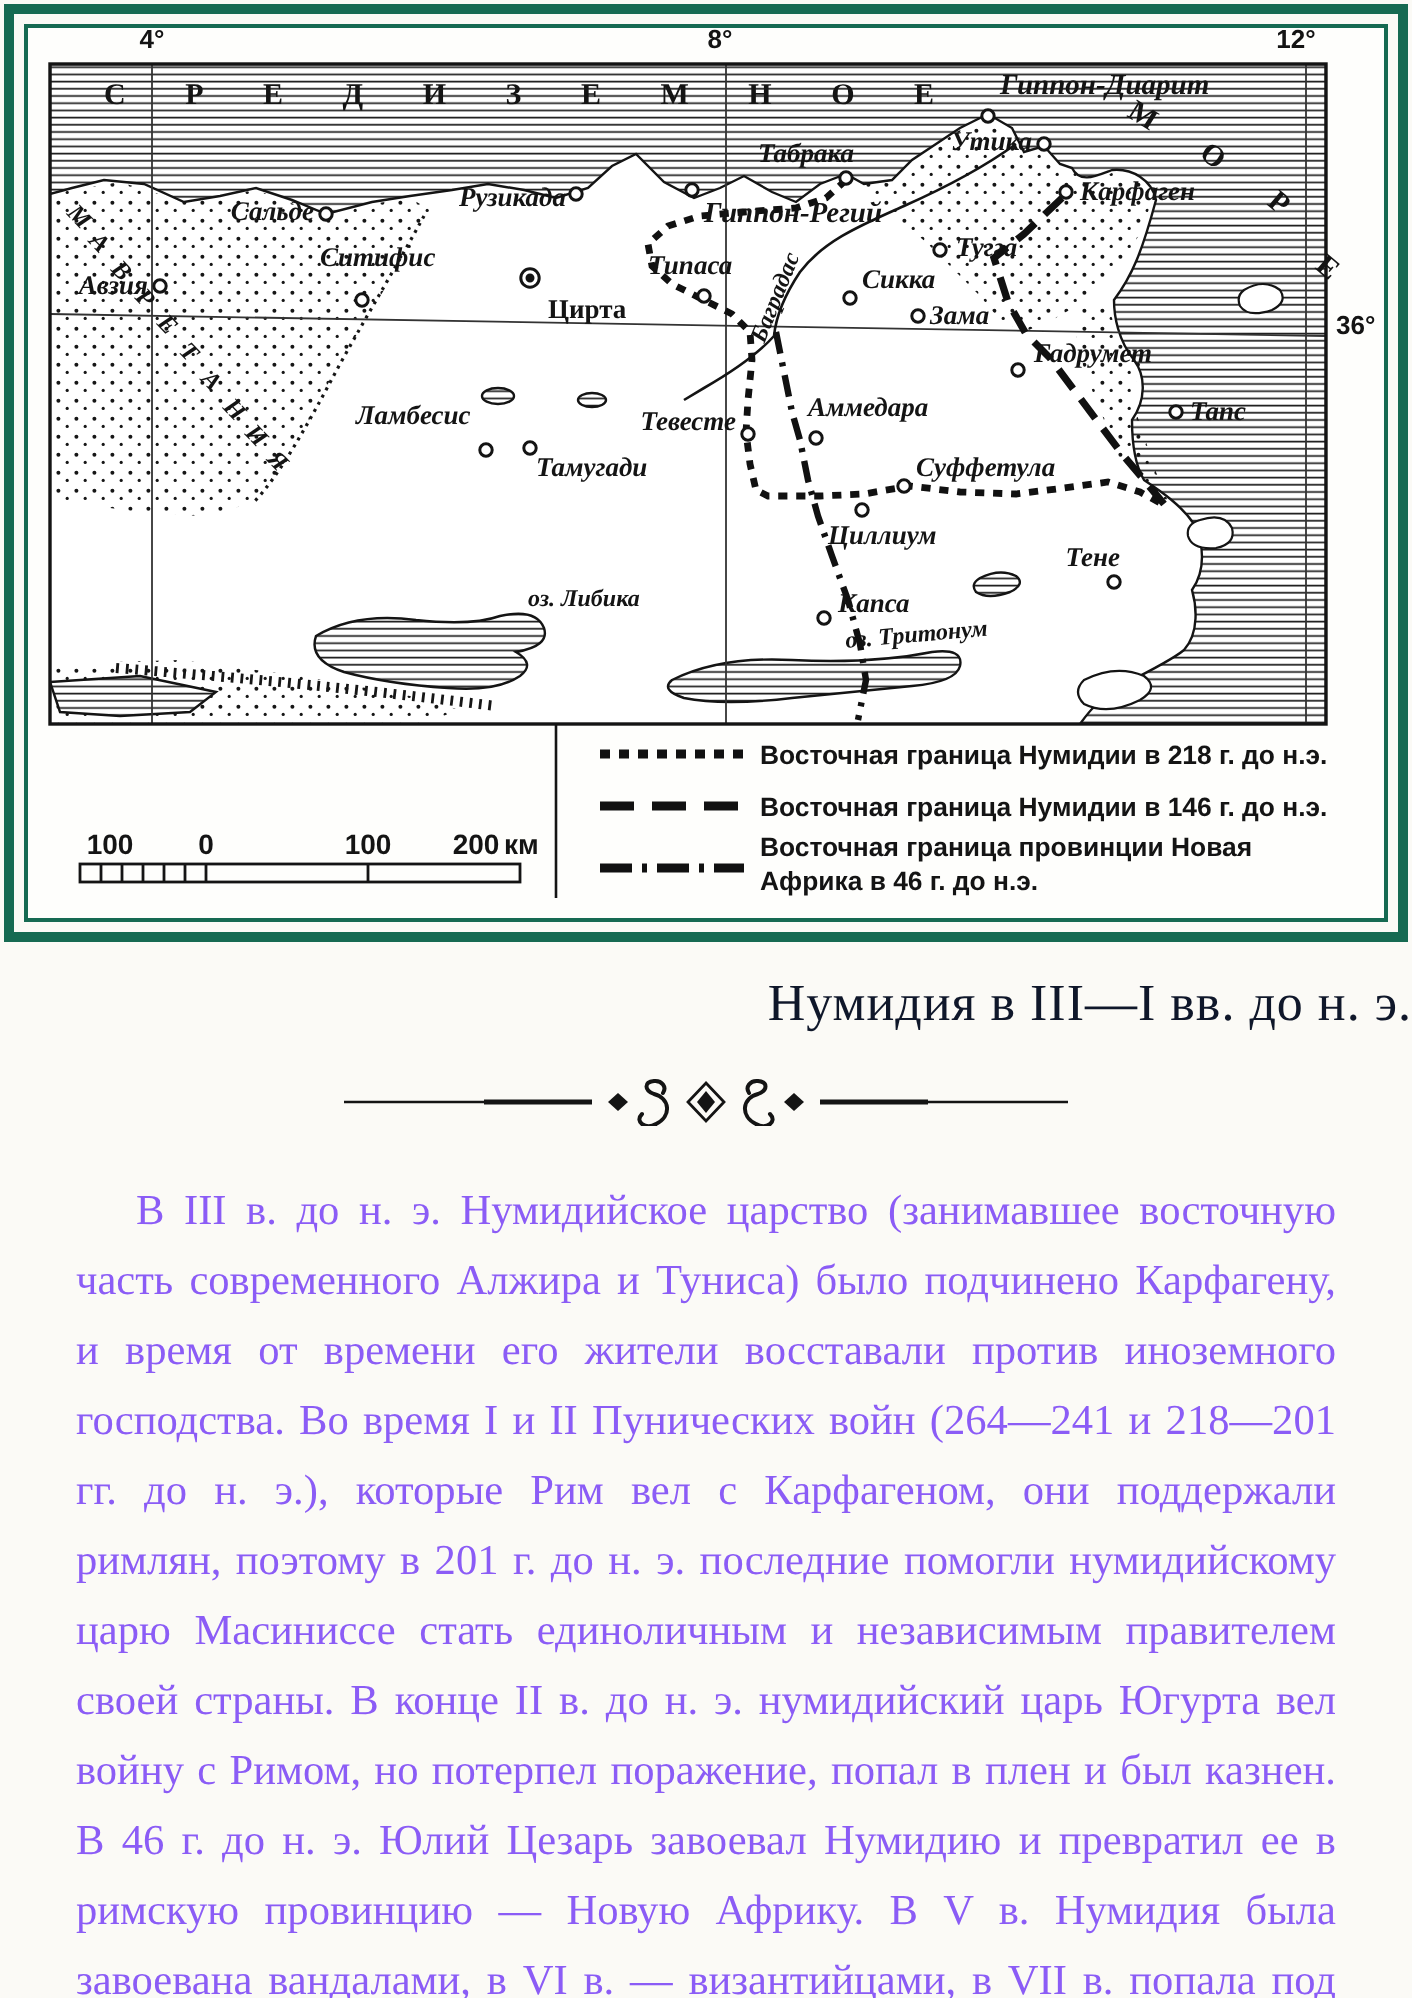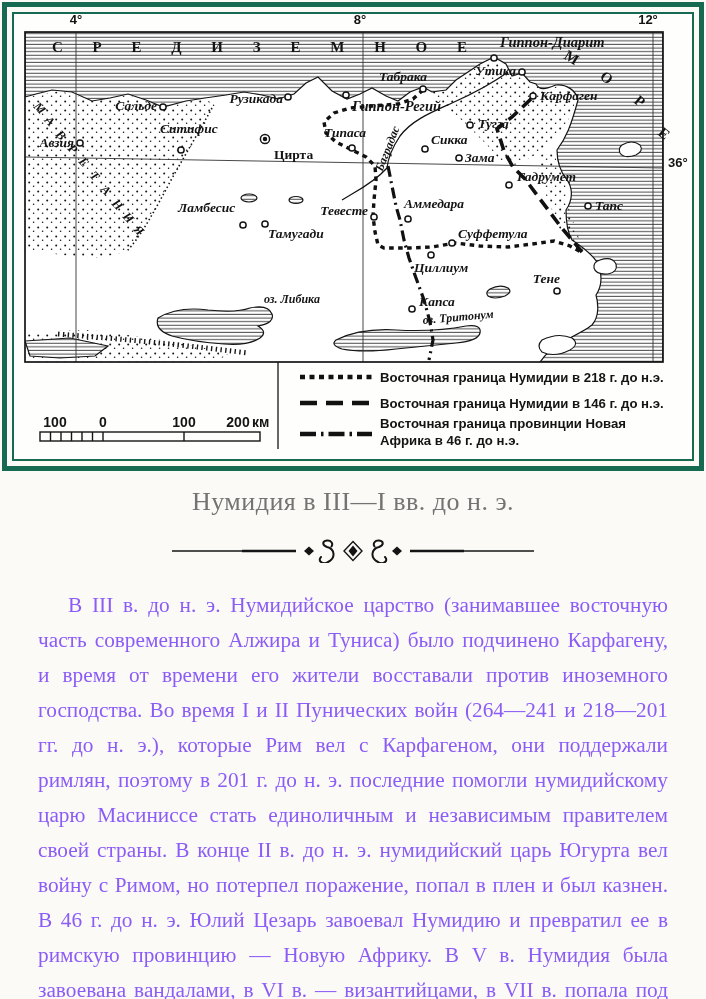--- a/index.html
+++ b/index.html
@@ -21,23 +21,23 @@
   .lake-l{font:italic 700 12px "Liberation Serif",serif;fill:#141414;}
   .river-l{font:italic 700 12px "Liberation Serif",serif;fill:#141414;}
   .sea-l{font:700 15px "Liberation Serif",serif;fill:#141414;}
   .reg-l{font:italic 700 12.5px "Liberation Serif",serif;fill:#141414;}
   .leg-t{font:700 13.2px "Liberation Sans",sans-serif;fill:#141414;}
   .num{font:700 14px "Liberation Sans",sans-serif;fill:#141414;}
   .lon{font:700 13px "Liberation Sans",sans-serif;fill:#141414;}
 
   
   .caption{
-    margin-top:14px;text-align:center;
+    margin-top:14px;text-align:right;
     font:400 26px "Liberation Serif",serif;
-    color:#737373;letter-spacing:.5px;
+    color:#0f172a;letter-spacing:.5px;
   }
   .divider{margin:22px auto 0;width:380px;height:24px;text-align:center;}
   .divider.bottom{margin-top:14px;}
   .article{
     margin:25px 38px 0;
     font-size:21.3px;line-height:35px;
     text-align:justify;text-indent:30px;
     color:#8b5cf6;word-spacing:1px;
   }
 </style>

